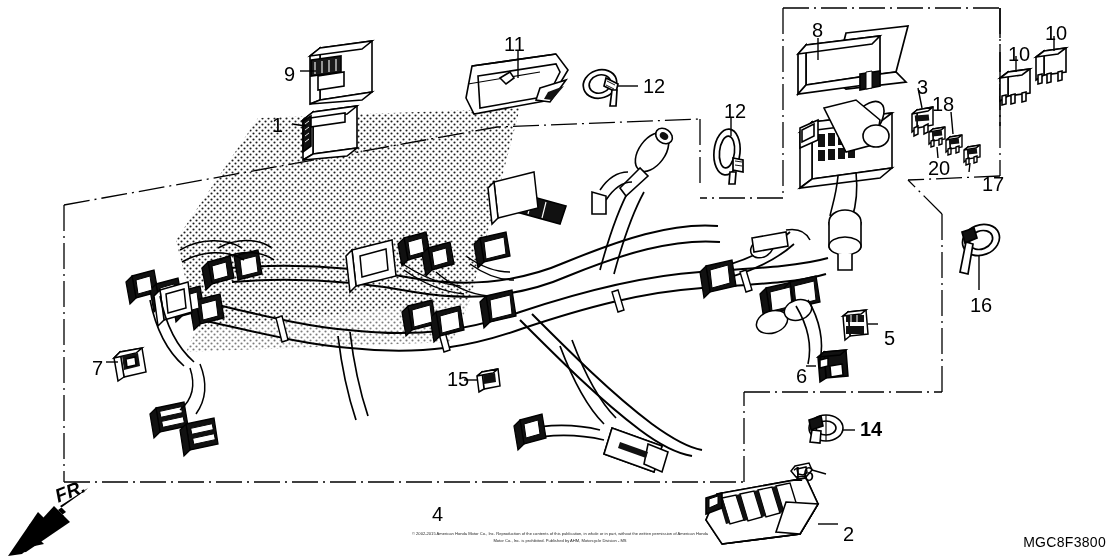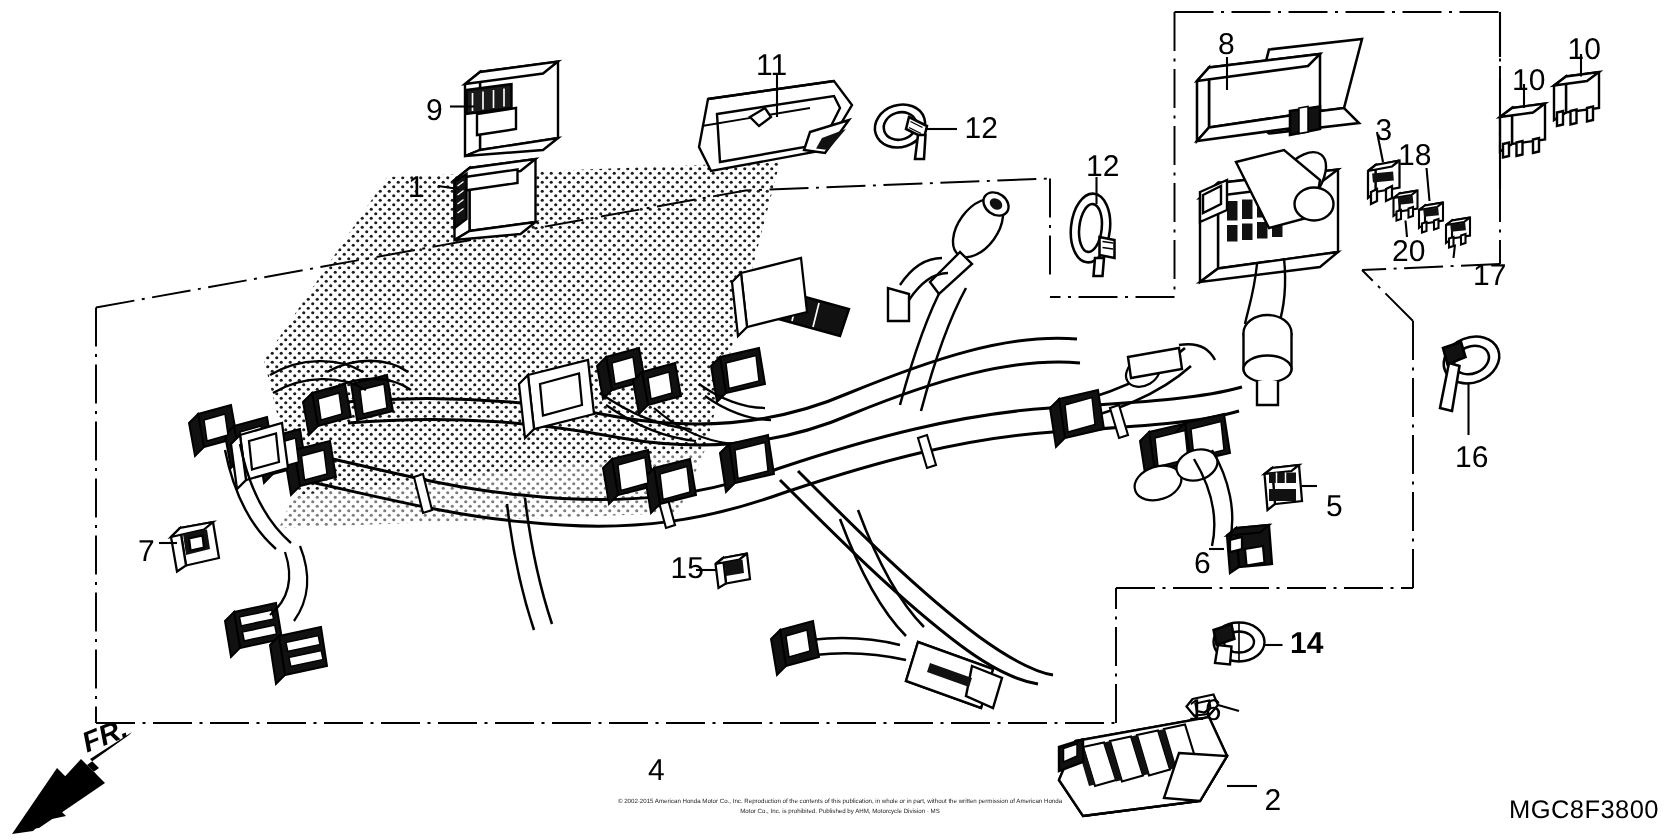--- a/index.html
+++ b/index.html
@@ -28,21 +28,21 @@
     font-size: 20px;
     color: #000;
     line-height: 1;
     white-space: nowrap;
   }
   .partno {
     position: absolute;
     right: 14px;
     bottom: 10px;
     font-family: "Liberation Sans", sans-serif;
-    font-size: 17px;
+    font-size: 14px;
     letter-spacing: .3px;
     color: #000;
   }
   .copy {
     position: absolute;
     left: 0;
     right: 0;
     bottom: 16px;
     text-align: center;
     font-family: "Liberation Sans", sans-serif;

